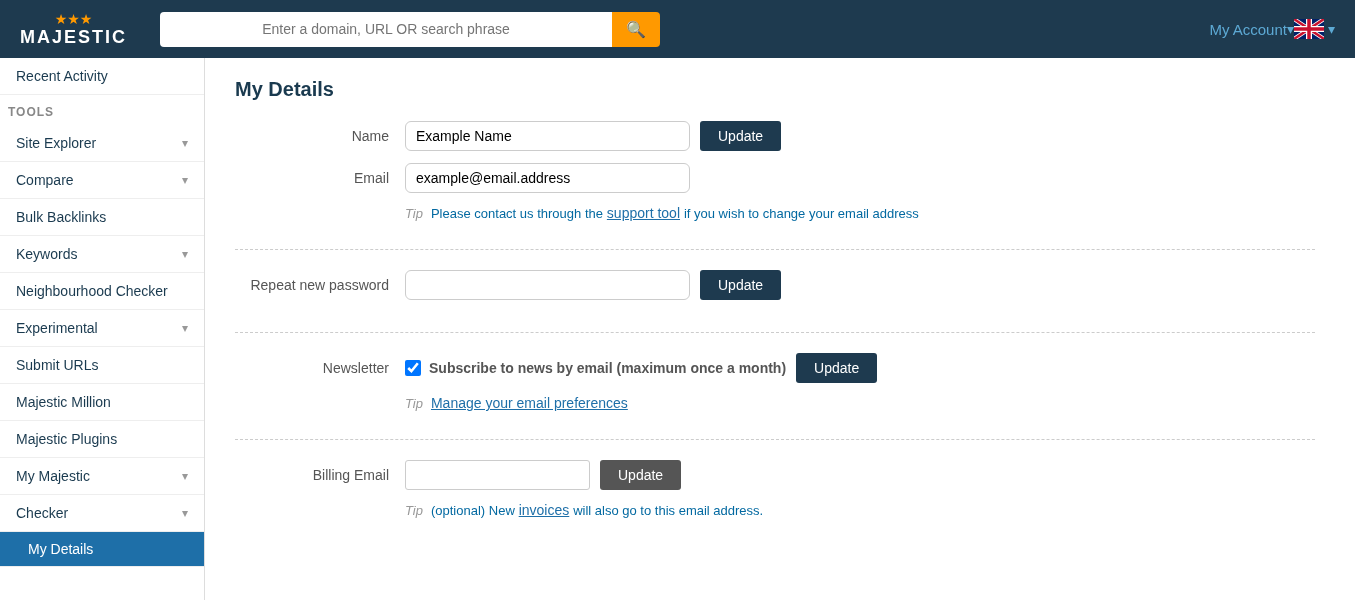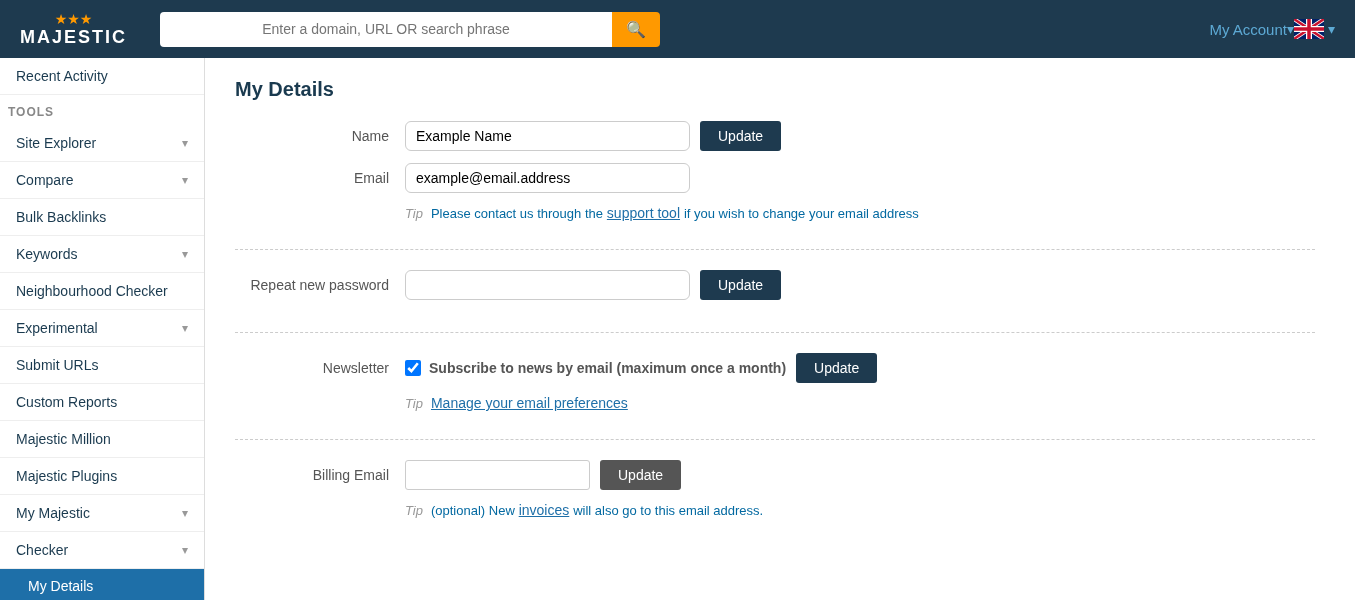--- a/index.html
+++ b/index.html
@@ -275,23 +275,20 @@
       <span>Neighbourhood Checker</span>
     </div>
     <div class="sidebar-item">
       <span>Experimental</span>
       <span class="chevron">▾</span>
     </div>
     <div class="sidebar-item">
       <span>Submit URLs</span>
     </div>
     <div class="sidebar-item">
-      <span>Custom Reports</span>
-    </div>
-    <div class="sidebar-item">
       <span>Majestic Million</span>
     </div>
     <div class="sidebar-item">
       <span>Majestic Plugins</span>
     </div>
 
     <div class="sidebar-item">
       <span>My Majestic</span>
       <span class="chevron">▾</span>
     </div>

